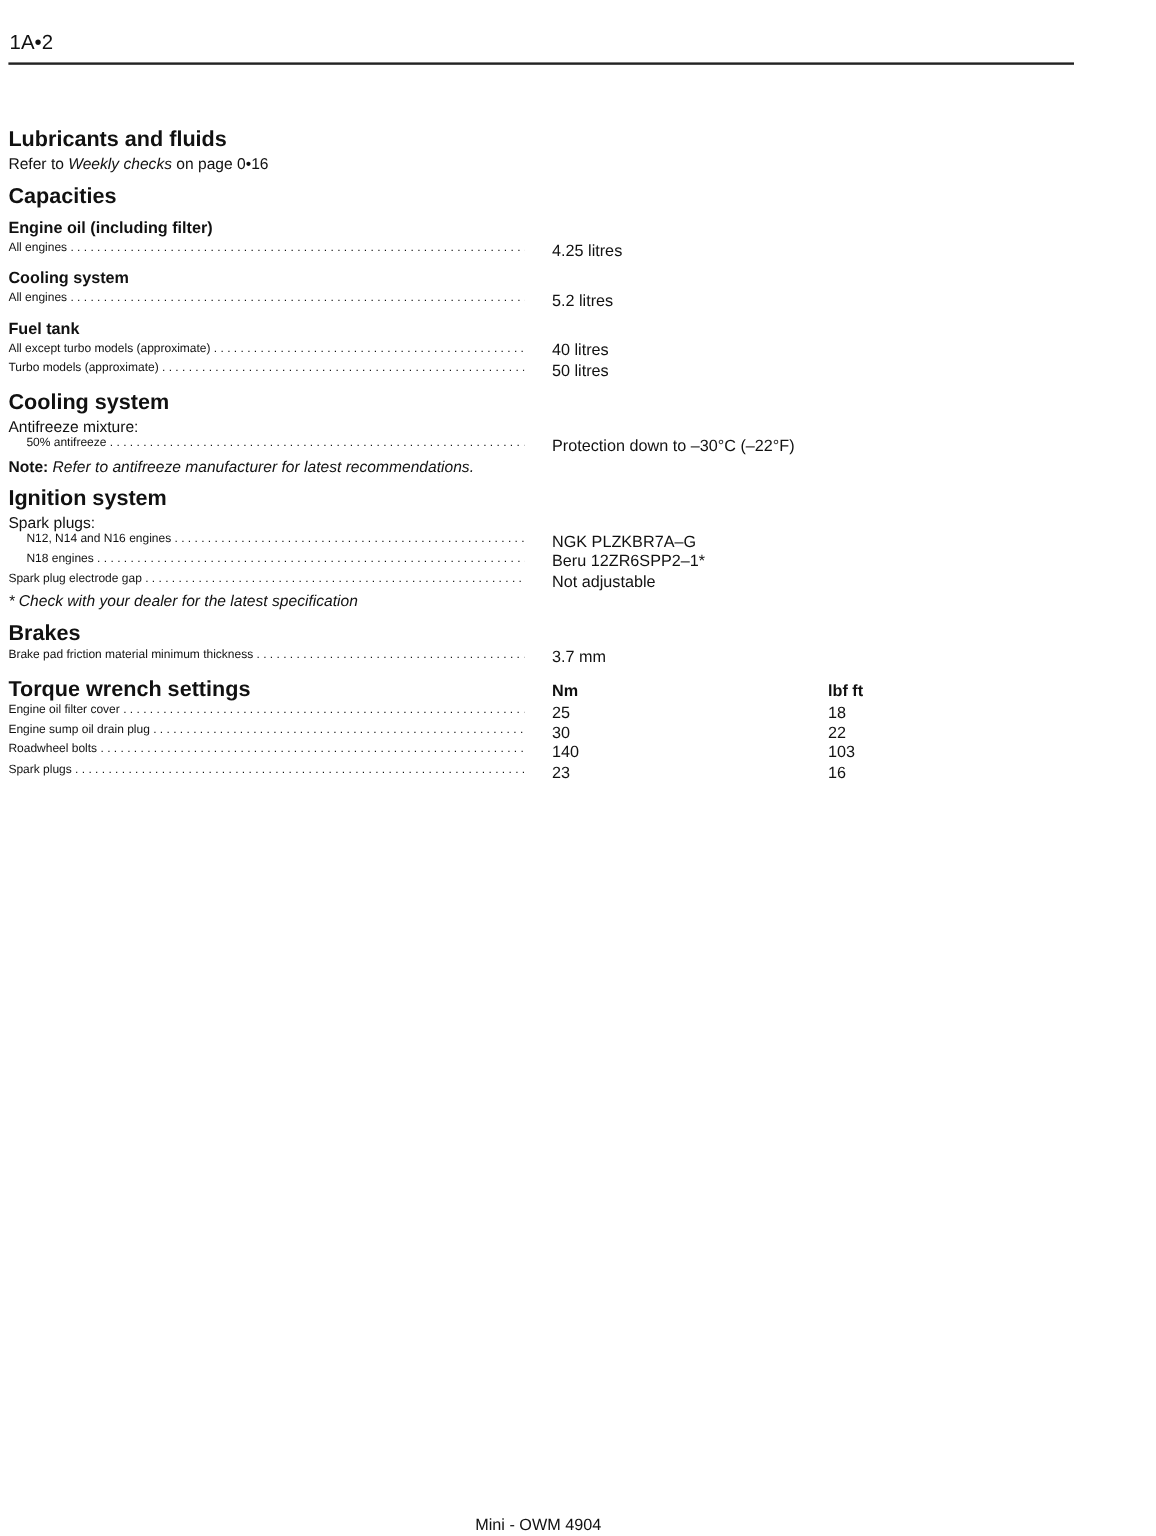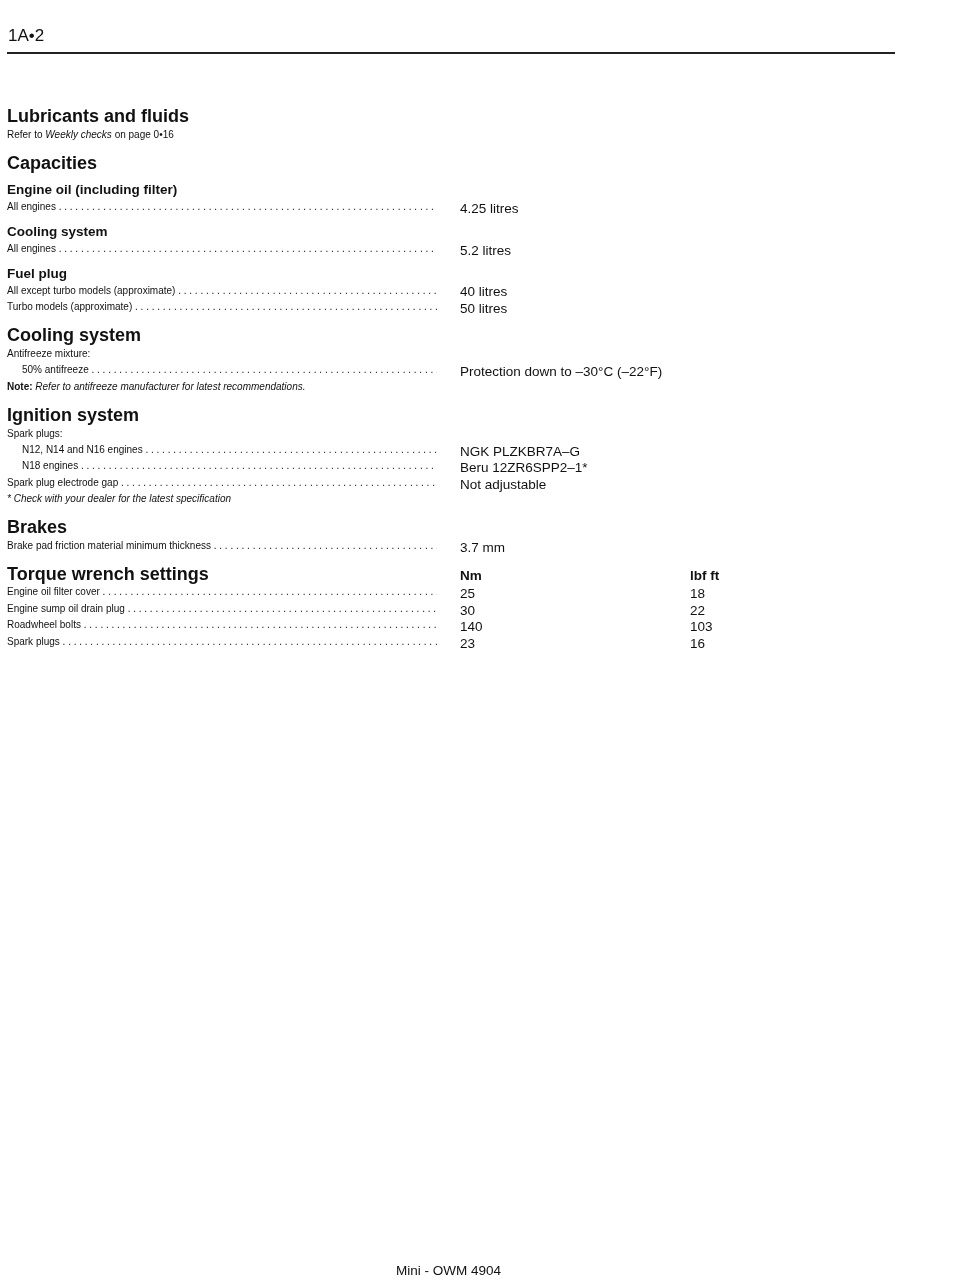--- a/index.html
+++ b/index.html
@@ -4,21 +4,21 @@
 <style>
   html, body { margin:0; padding:0; background:#ffffff; }
   body { width:963px; height:1280px; position:relative; font-family:"Liberation Sans", sans-serif; color:#111; overflow:hidden; }
   .header { position:absolute; left:7px; top:8px; width:888px; height:44px; border-bottom:2px solid #222; }
   .page-num { position:absolute; left:1px; top:18px; font-size:17px; }
   .page-title { position:absolute; left:53px; top:2px; font-size:35px; letter-spacing:-0.3px; }
   .content { position:absolute; left:7px; top:0; width:880px; }
   .abs { position:absolute; white-space:nowrap; }
   .h2 { font-size:18px; font-weight:bold; }
   .h3 { font-size:13.5px; font-weight:bold; }
-  .txt { font-size:10px;text-align:center; }
+  .txt { font-size:13px;text-align:center; }
   .lbl { font-size:10px; width:430px; overflow:hidden; }
   .lbl::after { content:" . . . . . . . . . . . . . . . . . . . . . . . . . . . . . . . . . . . . . . . . . . . . . . . . . . . . . . . . . . . . . . . . . . . . . . . . . . . . . . . . . . . . . . . . . . . . . . . . . . . . . . . . . . . . . . . . . . . . . . . . . . . . . . . . . . ."; }
   .ind { left:15px !important; }
   .lbl.ind { width:415px; }
   .val { font-size:13.5px; left:453px; }
   .val2 { font-size:13.5px; left:683px; }
   .it { font-style:italic; }
   .footer { position:absolute; left:396px; top:1263px; font-size:13.5px; }
 </style>
 </head>
@@ -35,21 +35,21 @@
 
   <div class="abs h2" style="top:153px;left:0">Capacities</div>
   <div class="abs h3" style="top:182px;left:0">Engine oil (including filter)</div>
   <div class="abs lbl" style="top:201px;left:0">All engines</div>
   <div class="abs val" style="top:201px">4.25 litres</div>
 
   <div class="abs h3" style="top:224px;left:0">Cooling system</div>
   <div class="abs lbl" style="top:243px;left:0">All engines</div>
   <div class="abs val" style="top:243px">5.2 litres</div>
 
-  <div class="abs h3" style="top:266px;left:0">Fuel plug</div>
+  <div class="abs h3" style="top:266px;left:0">Fuel tank</div>
   <div class="abs lbl" style="top:285px;left:0">All except turbo models (approximate)</div>
   <div class="abs val" style="top:284px">40 litres</div>
   <div class="abs lbl" style="top:301px;left:0">Turbo models (approximate)</div>
   <div class="abs val" style="top:301px">50 litres</div>
 
   <div class="abs h2" style="top:325px;left:0">Cooling system</div>
   <div class="abs txt" style="top:348px;left:0">Antifreeze mixture:</div>
   <div class="abs lbl ind" style="top:364px">50% antifreeze</div>
   <div class="abs val" style="top:364px">Protection down to –30°C (–22°F)</div>
   <div class="abs txt" style="top:381px;left:0"><b>Note:</b><span class="it"> Refer to antifreeze manufacturer for latest recommendations.</span></div>

